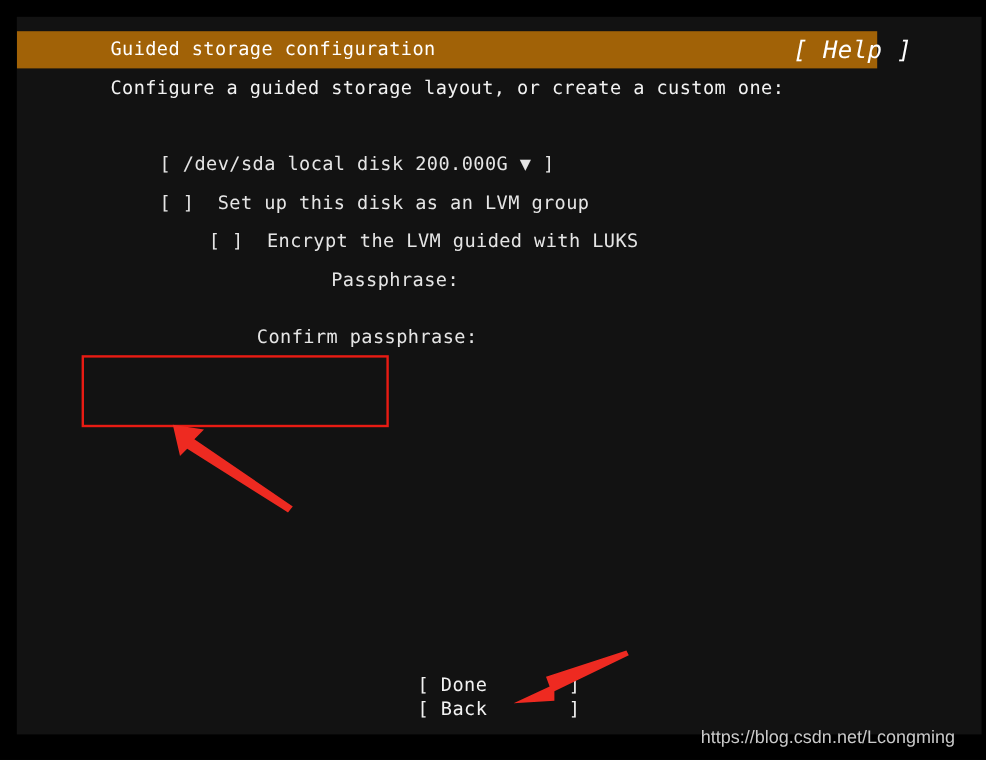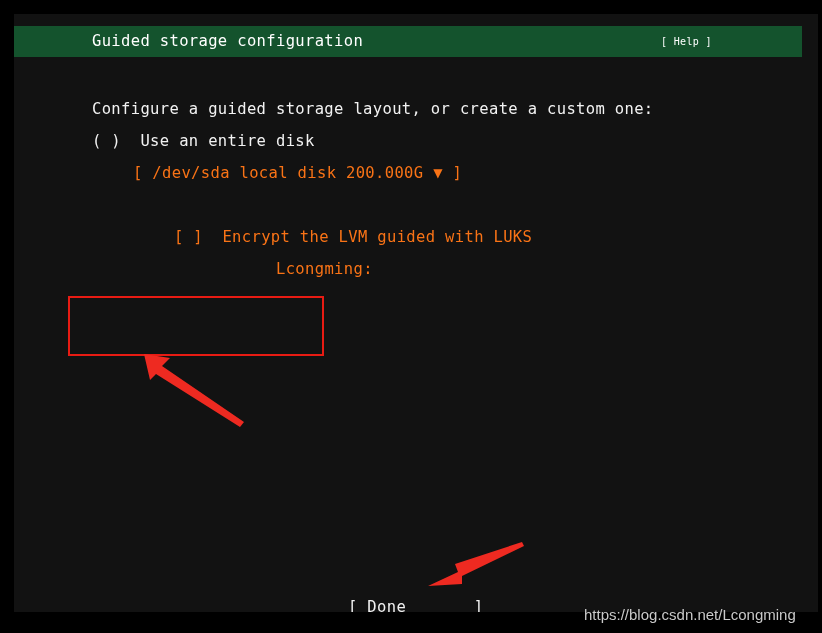--- a/index.html
+++ b/index.html
@@ -25,58 +25,58 @@
     height: 598px;
     background: #121212;
     overflow: hidden;
   }
 
   
   #header-bar {
     position: absolute;
     left: 0px;
     top: 12px;
-    width: 788px;
+    width: 717px;
     height: 31px;
-    background: #14532d;
+    background: #a16207;
   }
   #header-title {
     position: absolute;
     left: 78px;
     top: 6px;
     font-size: 15.5px;
     line-height: 19px;
     letter-spacing: 0.35px;
     color: #ffffff;
     white-space: pre;
   }
   #help-button {
     position: absolute;
     left: 647px;
     top: 6px;
-    font-size: 10px;
+    font-size: 20px;
     line-height: 19px;
     letter-spacing: 0.35px;
     color: #ffffff;
     white-space: pre;
     cursor: pointer;
+    font-style: italic;
   }
 
   
   .term-line {
     position: absolute;
     font-size: 15.5px;
     line-height: 19px;
     letter-spacing: 0.35px;
     white-space: pre;
     color: #f2f2f2;
-    margin-top: 36px;
   }
   .term-line.dim {
-    color: #f97316;
+    color: #e5e5e5;
   }
   .term-line.clickable {
     cursor: pointer;
   }
 
   
   .row-prompt  { top: 50px;  left: 78px; }
   .row-entire  { top: 82px;  left: 78px; }
   .row-disk    { top: 114px; left: 119px; }
   .row-lvm     { top: 146px; left: 119px; }
@@ -125,29 +125,30 @@
 
 <div id="terminal">
 
   <div id="header-bar">
     <div id="header-title">Guided storage configuration</div>
     <div id="help-button">[ Help ]</div>
   </div>
 
   <div class="term-line row-prompt">Configure a guided storage layout, or create a custom one:</div>
 
-  <div class="term-line clickable row-entire">( )  Use an entire disk</div>
 
   <div class="term-line dim row-disk">[ /dev/sda local disk 200.000G ▼ ]</div>
 
+  <div class="term-line dim row-lvm">[ ]  Set up this disk as an LVM group</div>
 
   <div class="term-line dim row-luks">[ ]  Encrypt the LVM guided with LUKS</div>
 
-  <div class="term-line dim row-pass">Lcongming:</div>
+  <div class="term-line dim row-pass">Passphrase:</div>
 
+  <div class="term-line dim row-confirm">Confirm passphrase:</div>
 
 
   <div class="term-line clickable row-done">[ Done       ]</div>
   <div class="term-line clickable row-back">[ Back       ]</div>
 
   <div id="highlight-box"></div>
 
   <svg id="arrow-custom" class="annotation-arrow" width="140" height="100" viewBox="0 0 140 100">
     <polygon points="20,20 46,24 38,32 120,88 116,93 32,40 26,46" fill="#ee2a21"></polygon>
   </svg>

